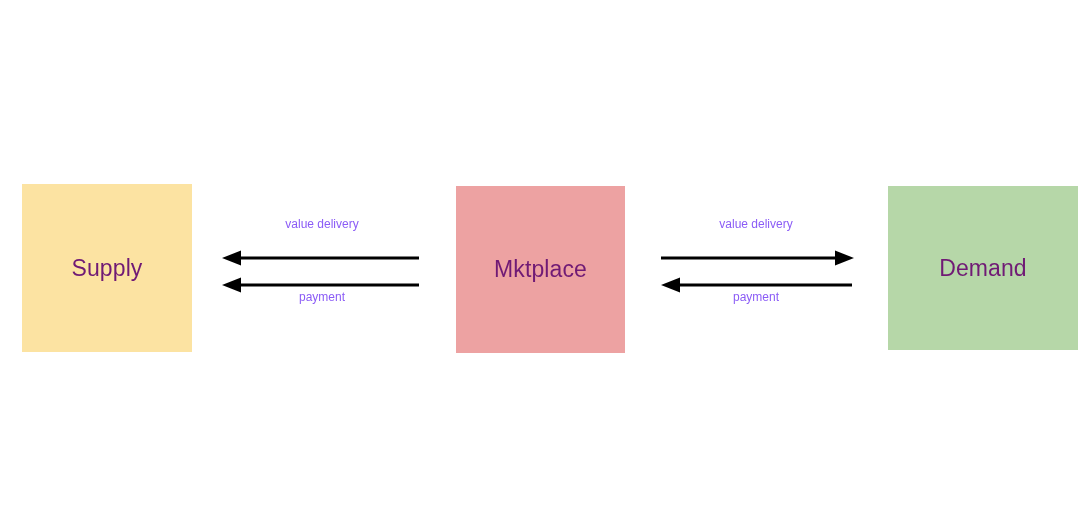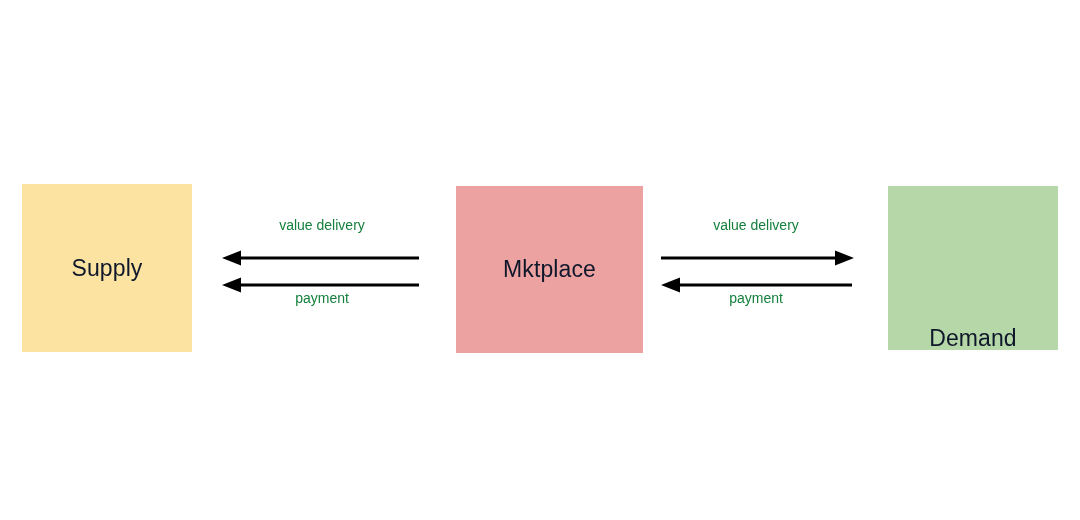--- a/index.html
+++ b/index.html
@@ -24,46 +24,46 @@
   .node {
     position: absolute;
     display: flex;
     align-items: center;
     justify-content: center;
     box-sizing: border-box;
   }
   .node-label {
     font-size: 23px;
     line-height: 1;
-    color: #0f172a;
+    color: #701a75;
     letter-spacing: .1px;
     white-space: nowrap;
   }
 
   #node-supply   { left: 22px;  top: 184px; width: 170px; height: 168px; background: #fce3a2; }
-  #node-mktplace { left: 456px; top: 186px; width: 187px; height: 167px; background: #eda2a2; align-items: center; }
-  #node-demand   { left: 888px; top: 186px; width: 170px; height: 164px; background: #b6d7a8; align-items: flex-end; }
+  #node-mktplace { left: 456px; top: 186px; width: 169px; height: 167px; background: #eda2a2; align-items: center; }
+  #node-demand   { left: 888px; top: 186px; width: 190px; height: 164px; background: #b6d7a8; }
 
   
   .flow-group {
     position: absolute;
     top: 206px;
     height: 130px;
   }
   #flow-supply-mktplace { left: 222px; width: 200px; }
   #flow-mktplace-demand { left: 658px; width: 196px; }
 
   .flow-label {
     position: absolute;
     left: 0;
     width: 100%;
     text-align: center;
-    font-size: 14px;
+    font-size: 12px;
     line-height: 1;
-    color: #15803d;
+    color: #8b5cf6;
     white-space: nowrap;
   }
   .flow-label.top    { top: 12px; }
   .flow-label.bottom { top: 85px; }
 
   .flow-arrows {
     position: absolute;
     left: 0;
     top: 40px;
     width: 100%;

